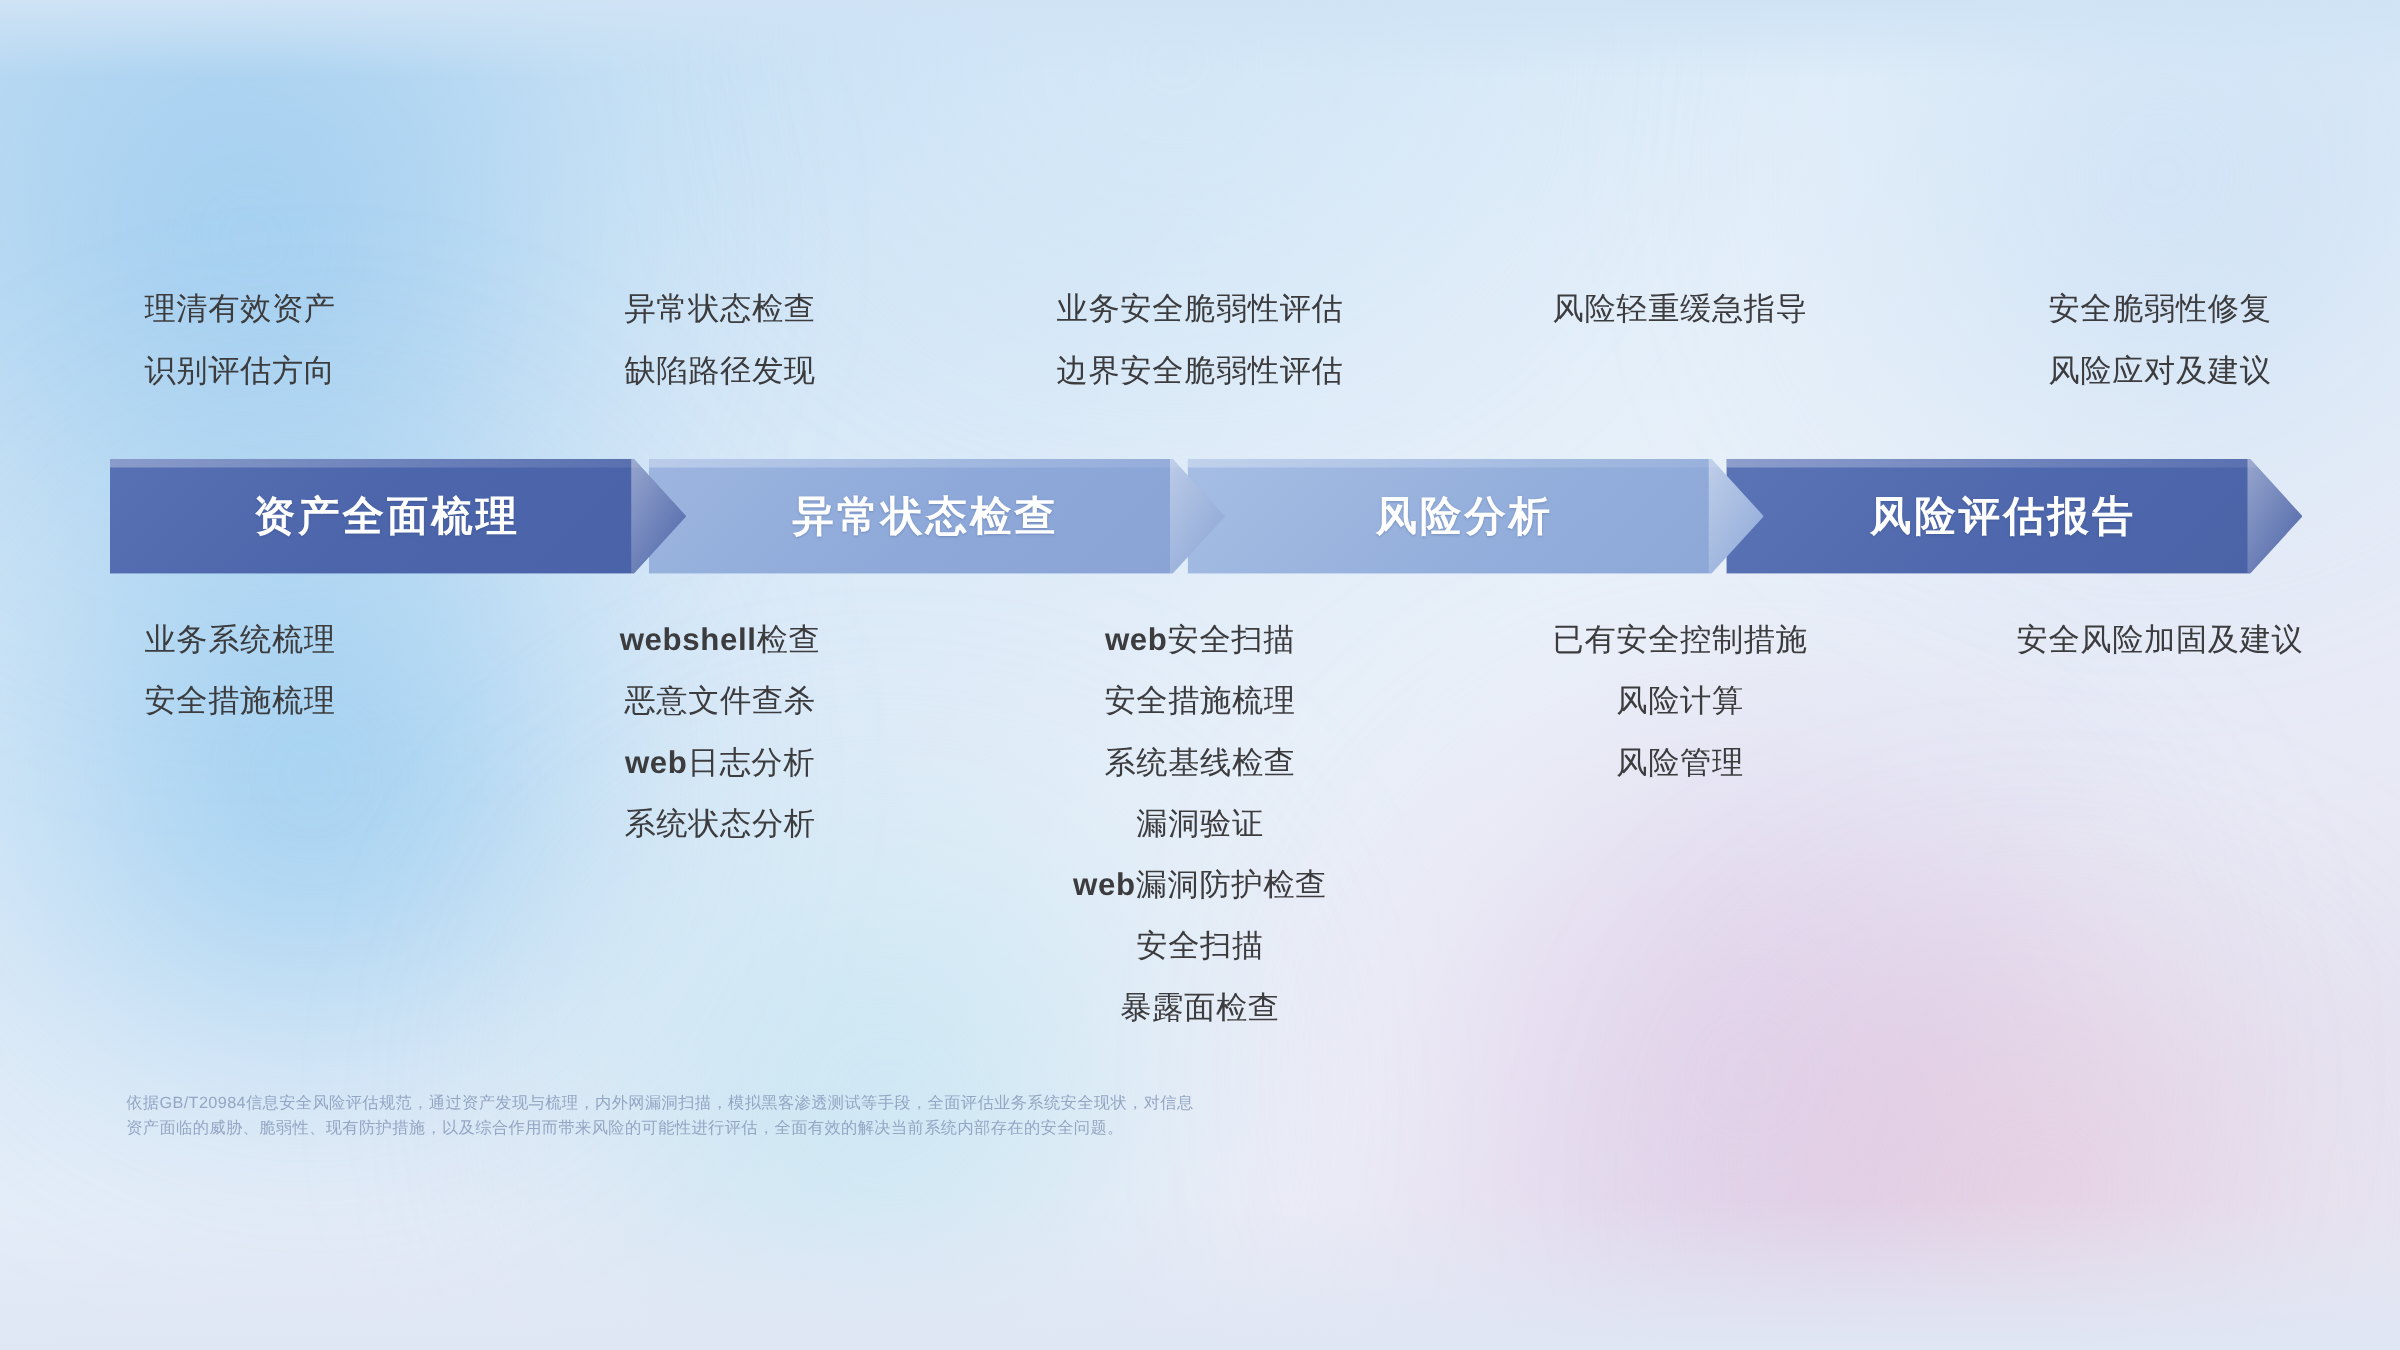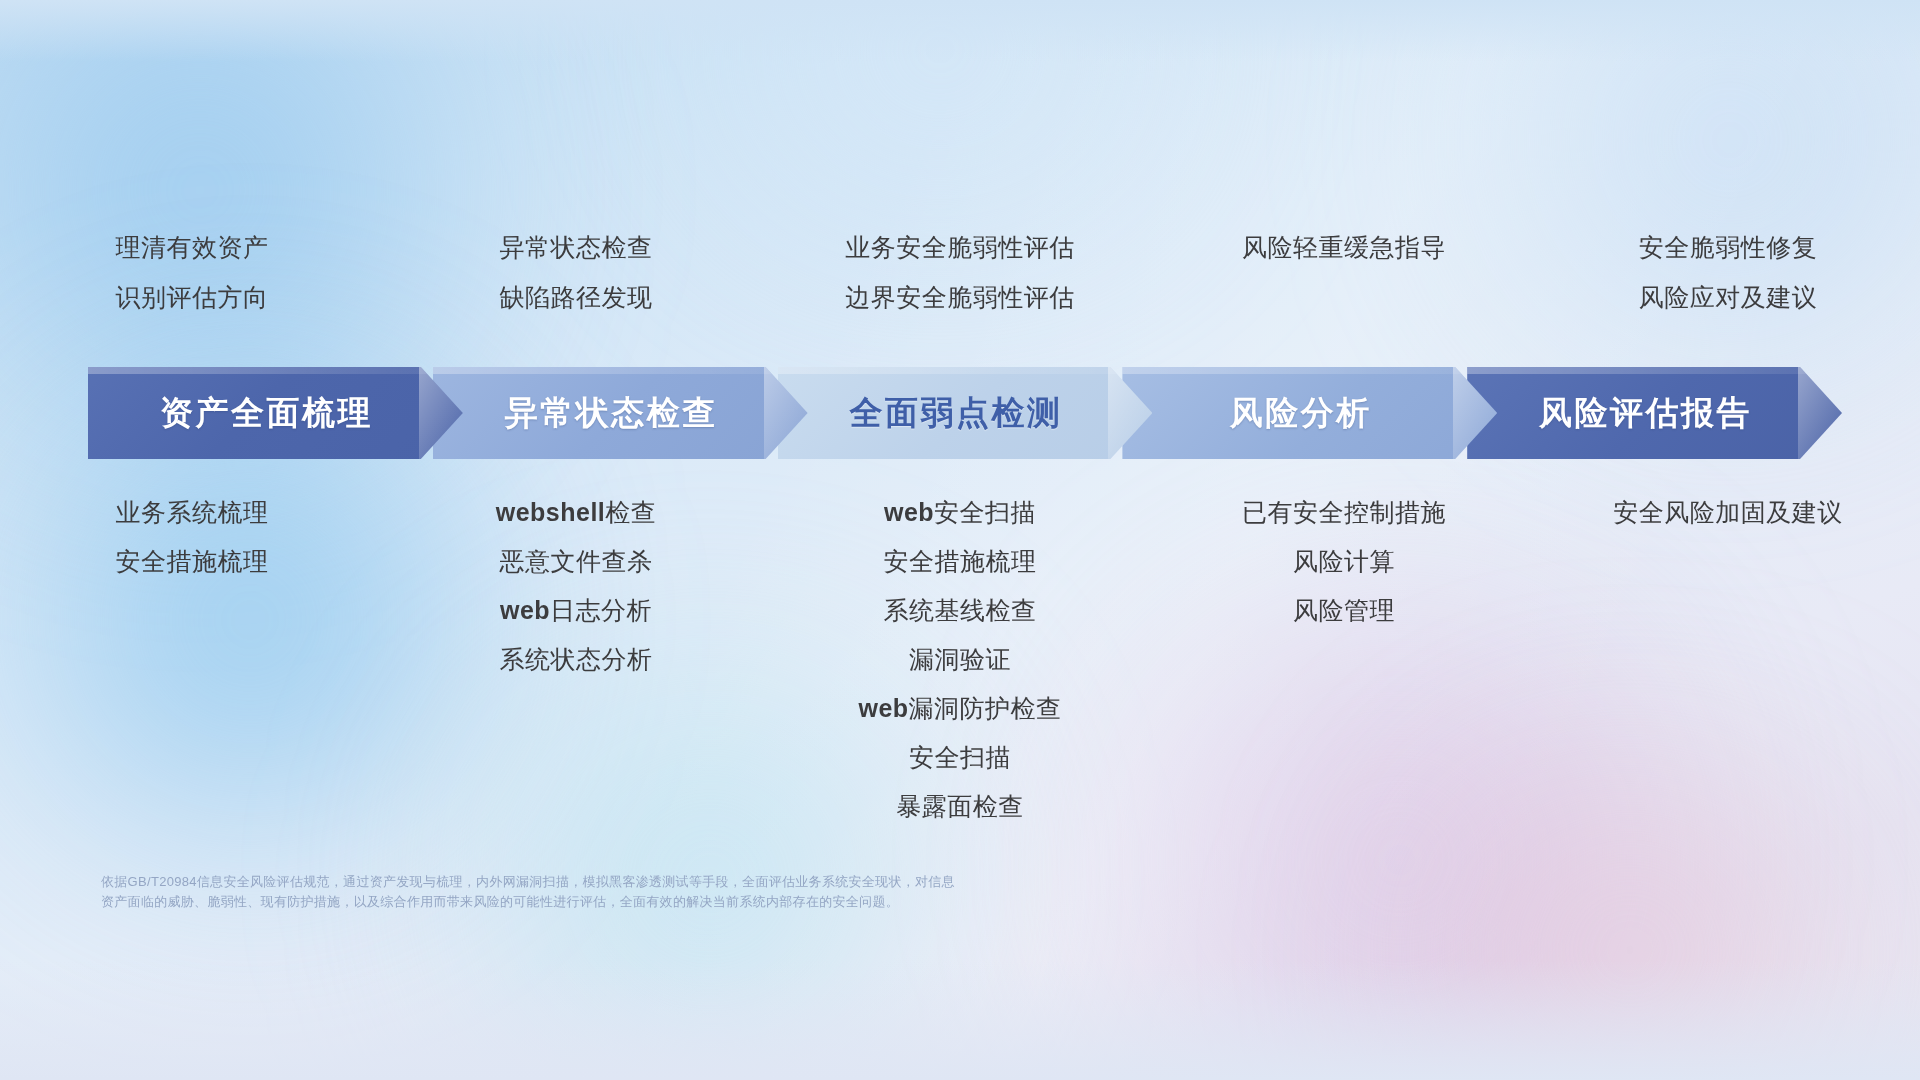--- a/index.html
+++ b/index.html
@@ -162,25 +162,20 @@
     <div class="chev dark z1">
       <div class="chev-glow"></div>
       <div class="chev-edge"></div>
       <span class="lbl white">资产全面梳理</span>
     </div>
     <div class="chev mid z2">
       <div class="chev-glow"></div>
       <div class="chev-edge"></div>
       <span class="lbl white">异常状态检查</span>
     </div>
-    <div class="chev light z3">
-      <div class="chev-glow"></div>
-      <div class="chev-edge"></div>
-      <span class="lbl navy">全面弱点检测</span>
-    </div>
     <div class="chev mid2 z4">
       <div class="chev-glow"></div>
       <div class="chev-edge"></div>
       <span class="lbl white">风险分析</span>
     </div>
     <div class="chev dark2 z5">
       <div class="chev-glow"></div>
       <div class="chev-edge"></div>
       <span class="lbl white">风险评估报告</span>
     </div>

